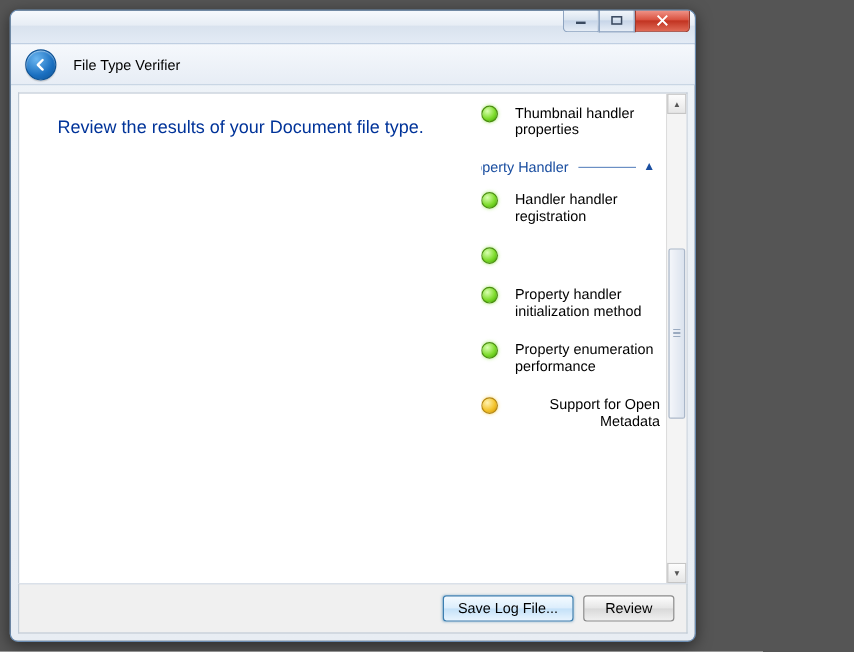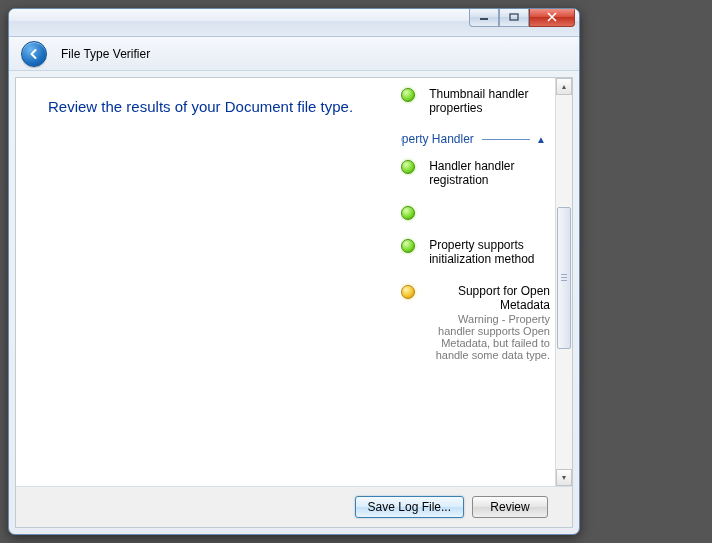--- a/index.html
+++ b/index.html
@@ -154,21 +154,21 @@
     content:""; position:absolute; left:3px; right:3px; top:50%; height:8px; margin-top:-4px;
     background: repeating-linear-gradient(to bottom, #9aaac0 0 1px, transparent 1px 3px);
   }
   .footer {
     height: 42px;
     margin: 0 6px 6px 6px;
     background: #f0f0f0;
     border: 1px solid #c0cbd6;
     border-top: 1px solid #d5dde6;
     display:flex; justify-content:flex-end; align-items:center;
-    padding: 0 24px; gap: 8px;
+    padding: 0 10px; gap: 8px;
   }
   .btn {
     min-width: 76px; height: 22px;
     padding: 0 12px;
     font-size: 12px;
     border: 1px solid #8b8b8b;
     border-radius: 3px;
     background: linear-gradient(to bottom, #fdfdfd, #e6e6e6 48%, #d9d9d9 52%, #f0f0f0);
     cursor: pointer;
     display:flex; align-items:center; justify-content:center;
@@ -239,30 +239,35 @@
           </div>
         </div>
 
         <div class="item">
           <span class="dot green"></span>
         </div>
 
         <div class="item">
           <span class="dot green"></span>
           <div class="item-text">
-            <div class="item-label">Property supports initialization method</div>
-          </div>
-        </div>
-
+            <div class="item-label">Property handler initialization method</div>
+          </div>
+        </div>
+
+        <div class="item">
+          <span class="dot green"></span>
+          <div class="item-text">
+            <div class="item-label">Property enumeration performance</div>
+          </div>
+        </div>
 
         <div class="item" style="padding-bottom:4px;text-align:right;">
           <span class="dot yellow"></span>
           <div class="item-text">
             <div class="item-label">Support for Open Metadata</div>
-            <div class="item-desc">Warning - Property handler supports Open Metadata, but failed to handle some data type.</div>
           </div>
         </div>
 
 
       </div>
 
       <div class="vscrollbar">
         <div class="sb-btn">▴</div>
         <div class="sb-track">
           <div class="sb-thumb" id="sb-thumb" style="top: 30%; height: 38%;"></div>

